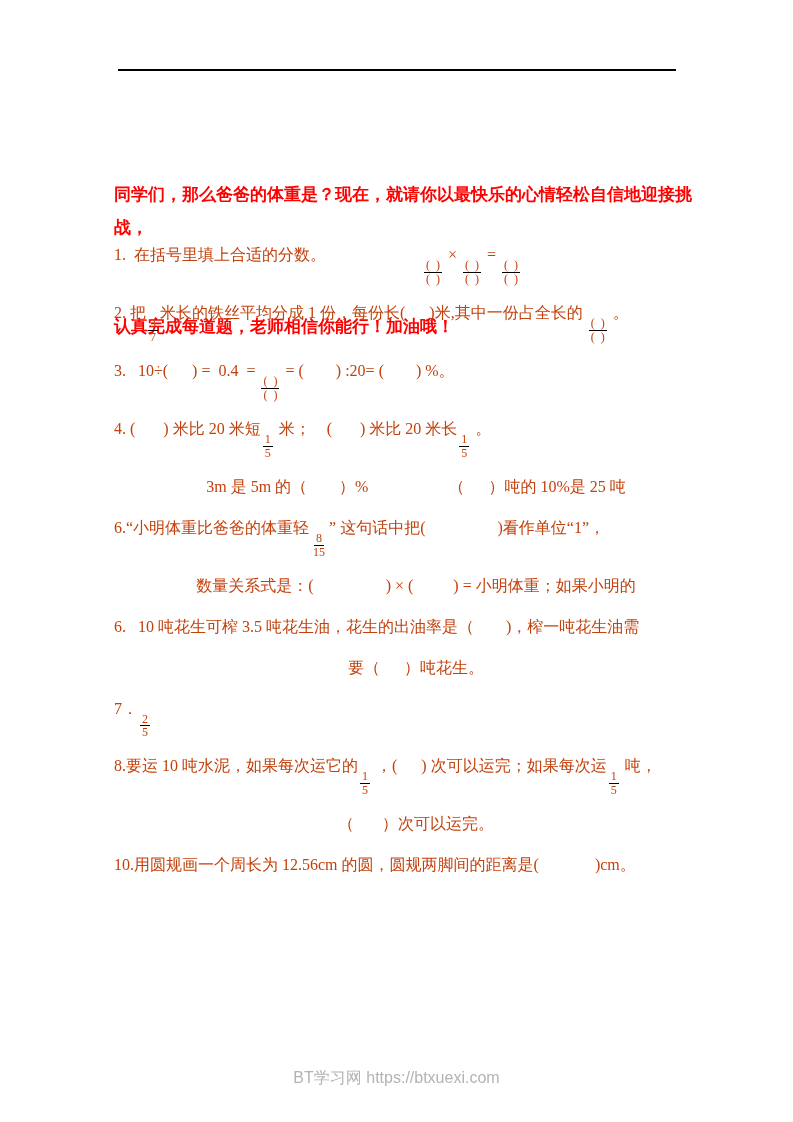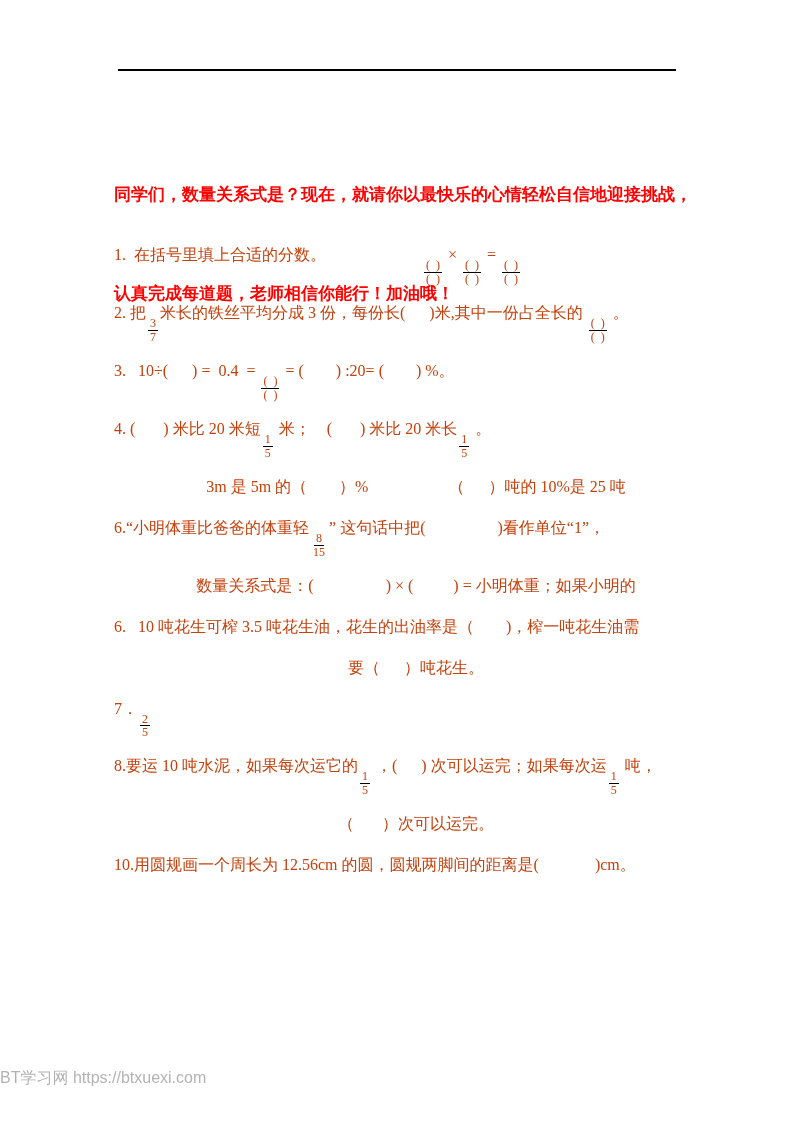--- a/index.html
+++ b/index.html
@@ -53,40 +53,40 @@
     font-size: 12px;
     margin: 0 2px;
     white-space: pre;
   }
   .fnum { border-bottom: 1px solid #000; padding: 0 2px; }
   .fden { padding: 0 2px; }
   .footer {
     position: absolute;
     left: 0; top: 1068px;
     width: 793px;
-    text-align: left;
+    text-align: center;
     color: #b3b3b3;
     font-size: 16px;
     font-family: "Liberation Sans", "DejaVu Sans", sans-serif;
   }
 </style>
 </head>
 <body>
 
 <div class="page">
   <div class="top-rule"></div>
 
   <div class="intro">
-    <div class="intro-line">同学们，数量关系式是？现在，就请你以最快乐的心情轻松自信地迎接挑战，</div>
+    <div class="intro-line">同学们，那么爸爸的体重是？现在，就请你以最快乐的心情轻松自信地迎接挑战，</div>
     <div class="intro-line">认真完成每道题，老师相信你能行！加油哦！</div>
   </div>
 
   <div class="questions" id="questions">
       <div class="qline"><span>1.  在括号里填上合适的分数。　　　　　　</span><span class="frac"><span class="fnum">(  )</span><span class="fden">(  )</span></span><span> × </span><span class="frac"><span class="fnum">(  )</span><span class="fden">(  )</span></span><span> = </span><span class="frac"><span class="fnum">(  )</span><span class="fden">(  )</span></span></div>
-      <div class="qline"><span>2. 把</span><span class="frac"><span class="fnum">3</span><span class="fden">7</span></span><span>米长的铁丝平均分成 3 份，每份长(      )米,其中一份占全长的 </span><span class="frac"><span class="fnum">(  )</span><span class="fden">(  )</span></span><span> 。</span></div>
+      <div class="qline"><span>2. 把</span><span class="frac"><span class="fnum">3</span><span class="fden">7</span></span><span>米长的铁丝平均分成 1 份，每份长(      )米,其中一份占全长的 </span><span class="frac"><span class="fnum">(  )</span><span class="fden">(  )</span></span><span> 。</span></div>
       <div class="qline"><span>3.   10÷(      ) =  0.4  = </span><span class="frac"><span class="fnum">(  )</span><span class="fden">(  )</span></span><span> = (        ) :20= (        ) %。</span></div>
       <div class="qline"><span>4. (       ) 米比 20 米短</span><span class="frac"><span class="fnum">1</span><span class="fden">5</span></span><span> 米；    (       ) 米比 20 米长</span><span class="frac"><span class="fnum">1</span><span class="fden">5</span></span><span> 。</span></div>
       <div class="qline indent"><span>3m 是 5m 的（        ）%　　　　　（      ）吨的 10%是 25 吨</span></div>
       <div class="qline"><span>6.“小明体重比爸爸的体重轻</span><span class="frac"><span class="fnum">8</span><span class="fden">15</span></span><span>” 这句话中把(                  )看作单位“1”，</span></div>
       <div class="qline indent"><span>数量关系式是：(                  ) × (          ) = 小明体重；如果小明的</span></div>
       <div class="qline"><span>6.   10 吨花生可榨 3.5 吨花生油，花生的出油率是（        )，榨一吨花生油需</span></div>
       <div class="qline indent"><span>要（      ）吨花生。</span></div>
       <div class="qline"><span>7．</span><span class="frac"><span class="fnum">2</span><span class="fden">5</span></span></div>
       <div class="qline"><span>8.要运 10 吨水泥，如果每次运它的</span><span class="frac"><span class="fnum">1</span><span class="fden">5</span></span><span> ，(      ) 次可以运完；如果每次运</span><span class="frac"><span class="fnum">1</span><span class="fden">5</span></span><span> 吨，</span></div>
       <div class="qline indent"><span>（       ）次可以运完。</span></div>

